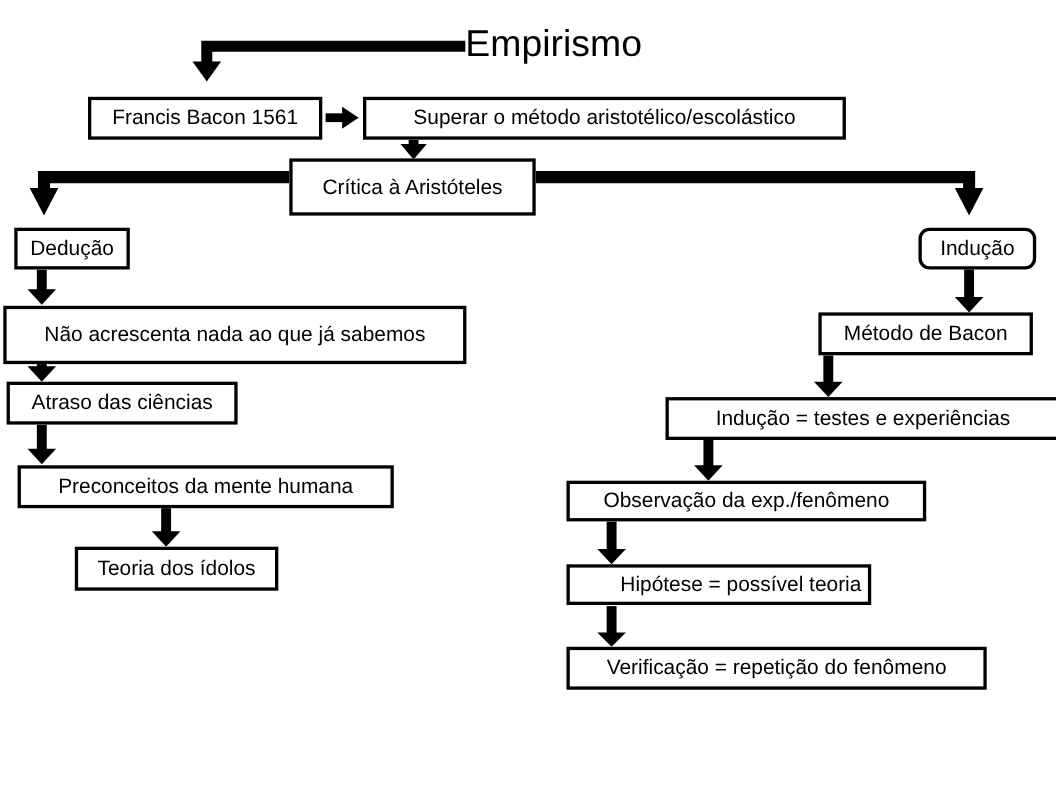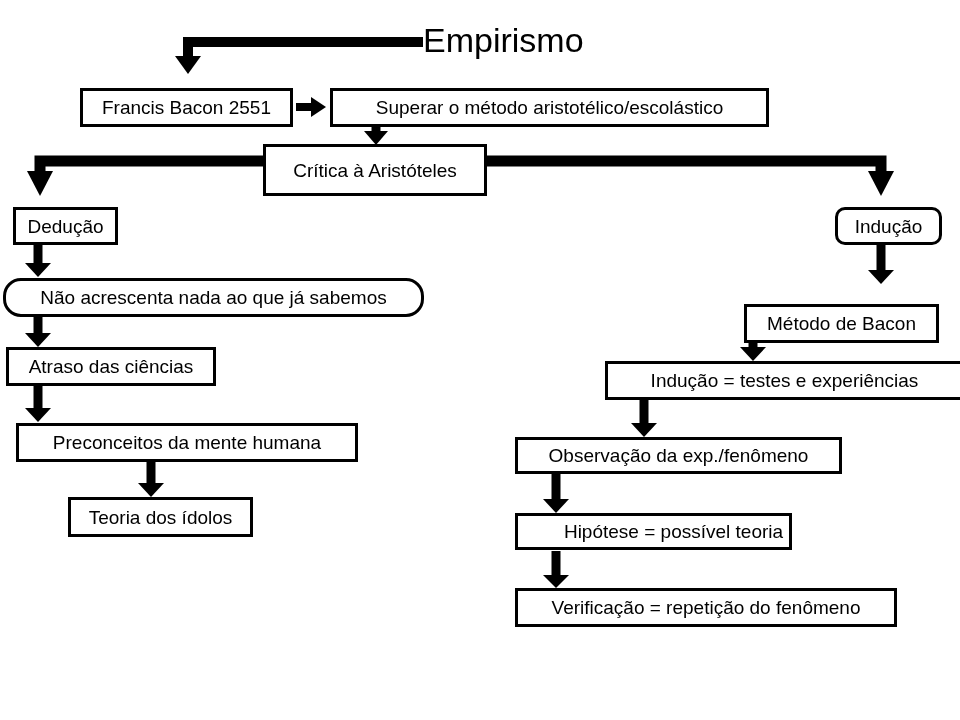--- a/index.html
+++ b/index.html
@@ -113,27 +113,27 @@
     <g>
       <path d="M556,474 L556,500" stroke-width="9"></path>
       <polygon points="543,499 569,499 556,513"></polygon>
     </g>
     <g>
       <path d="M556,551 L556,576" stroke-width="9"></path>
       <polygon points="543,575 569,575 556,588"></polygon>
     </g>
   </svg>
 
-  <div class="node" style="left:80px;  top:88px;  width:213px; height:39px;">Francis Bacon 2551</div>
+  <div class="node" style="left:80px;  top:88px;  width:213px; height:39px;">Francis Bacon 1561</div>
   <div class="node" style="left:330px; top:88px;  width:439px; height:39px;">Superar o método aristotélico/escolástico</div>
   <div class="node" style="left:263px; top:144px; width:224px; height:52px;">Crítica à Aristóteles</div>
   <div class="node" style="left:13px;  top:207px; width:105px; height:38px;">Dedução</div>
   <div class="node" style="left:835px; top:207px; width:107px; height:38px;border-radius:10px;">Indução</div>
-  <div class="node" style="left:3px;   top:278px; width:421px; height:39px;border-radius:18px;">Não acrescenta nada ao que já sabemos</div>
-  <div class="node" style="left:744px; top:284px; width:195px; height:39px;margin-top:20px;">Método de Bacon</div>
+  <div class="node" style="left:3px;   top:278px; width:421px; height:53px;">Não acrescenta nada ao que já sabemos</div>
+  <div class="node" style="left:744px; top:284px; width:195px; height:39px;">Método de Bacon</div>
   <div class="node" style="left:6px;   top:347px; width:210px; height:39px;">Atraso das ciências</div>
   <div class="node" style="left:605px; top:361px; width:359px; height:39px;">Indução = testes e experiências</div>
   <div class="node" style="left:16px;   top:423px; width:342px; height:39px;">Preconceitos da mente humana</div>
   <div class="node" style="left:515px; top:437px; width:327px; height:37px;">Observação da exp./fenômeno</div>
   <div class="node" style="left:68px;  top:497px; width:185px; height:40px;">Teoria dos ídolos</div>
   <div class="node" style="left:515px; top:513px; width:277px; height:37px;padding-left:40px;">Hipótese = possível teoria</div>
   <div class="node" style="left:515px; top:588px; width:382px; height:39px;">Verificação = repetição do fenômeno</div>
 
 </div>
 

